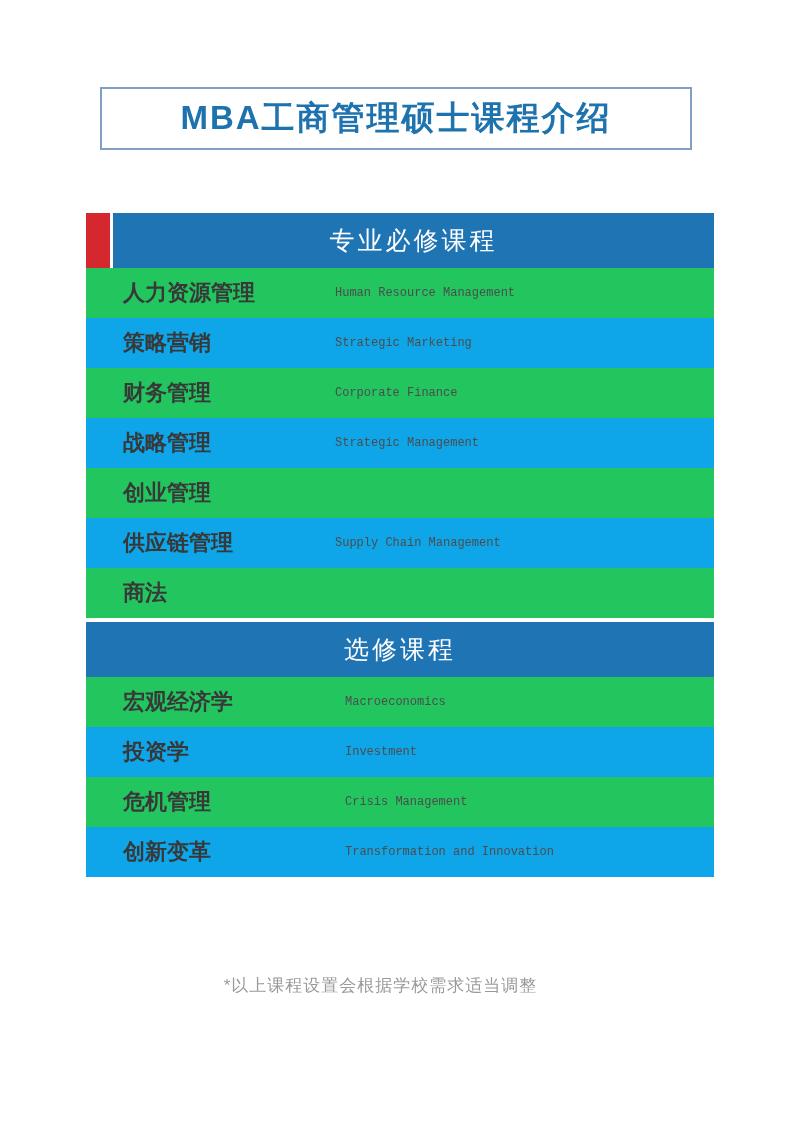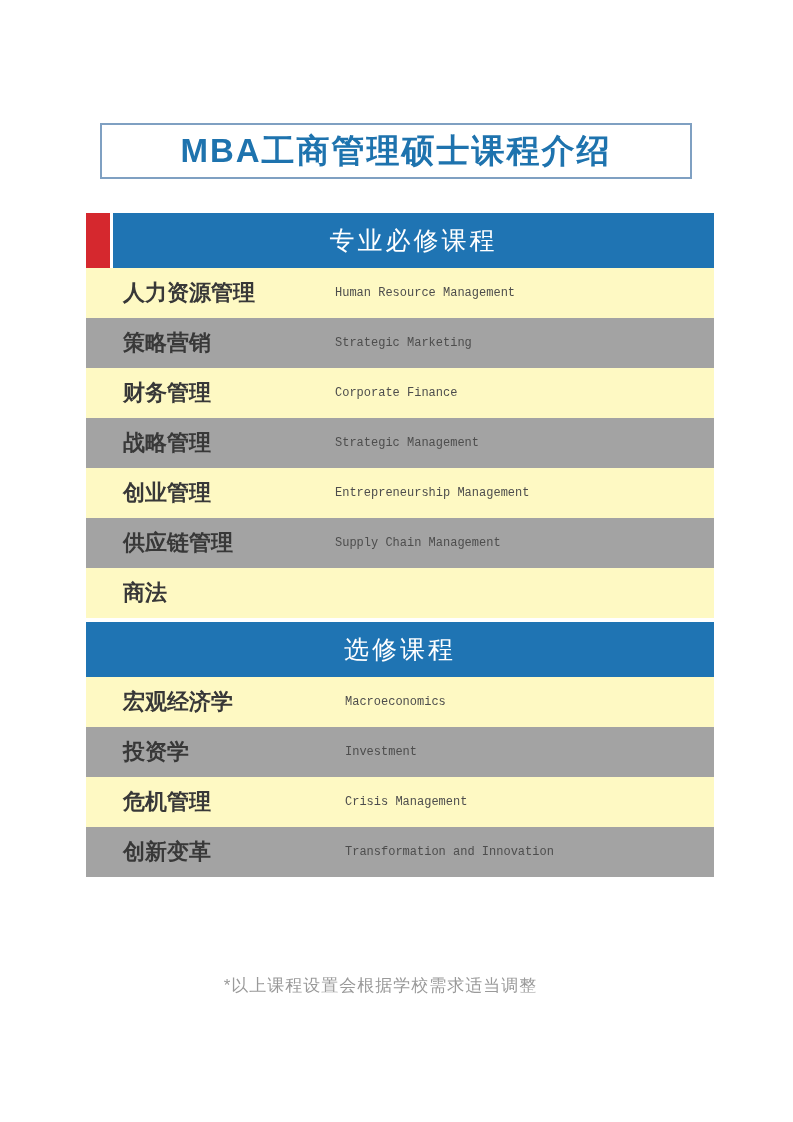--- a/index.html
+++ b/index.html
@@ -14,28 +14,27 @@
     height: 1122px;
     background: #ffffff;
     overflow: hidden;
   }
   
   .title-box {
     position: absolute;
     left: 100px;
     top: 87px;
     width: 592px;
-    height: 56px;
+    height: 63px;
     box-sizing: border-box;
     border: 2px solid #7fa0c2;
     display: flex;
     align-items: center;
     justify-content: center;
     background: #ffffff;
-    margin-top: 36px;
   }
   .title-text {
     font-size: 33px;
     font-weight: bold;
     color: #1e73ae;
     letter-spacing: 2px;
     white-space: nowrap;
   }
   
   .course-table {
@@ -66,24 +65,24 @@
     justify-content: center;
     font-size: 25px;
     font-weight: 300;
     letter-spacing: 3px;
     white-space: nowrap;
   }
   .row {
     display: flex;
     align-items: center;
     height: 50px;
-    background: #fef9c3;
+    background: #22c55e;
   }
   .row.alt {
-    background: #a3a3a3;
+    background: #0ea5e9;
   }
   .cell-zh {
     box-sizing: border-box;
     width: 249px;
     padding-left: 37px;
     font-size: 22px;
     font-weight: 600;
     color: #383838;
     white-space: nowrap;
   }
@@ -137,21 +136,20 @@
     <div class="row">
       <div class="cell-zh">财务管理</div>
       <div class="cell-en">Corporate Finance</div>
     </div>
     <div class="row alt">
       <div class="cell-zh">战略管理</div>
       <div class="cell-en">Strategic Management</div>
     </div>
     <div class="row">
       <div class="cell-zh">创业管理</div>
-      <div class="cell-en">Entrepreneurship Management</div>
     </div>
     <div class="row alt">
       <div class="cell-zh">供应链管理</div>
       <div class="cell-en">Supply Chain Management</div>
     </div>
     <div class="row">
       <div class="cell-zh">商法</div>
     </div>
 
     <div class="section-header second">

